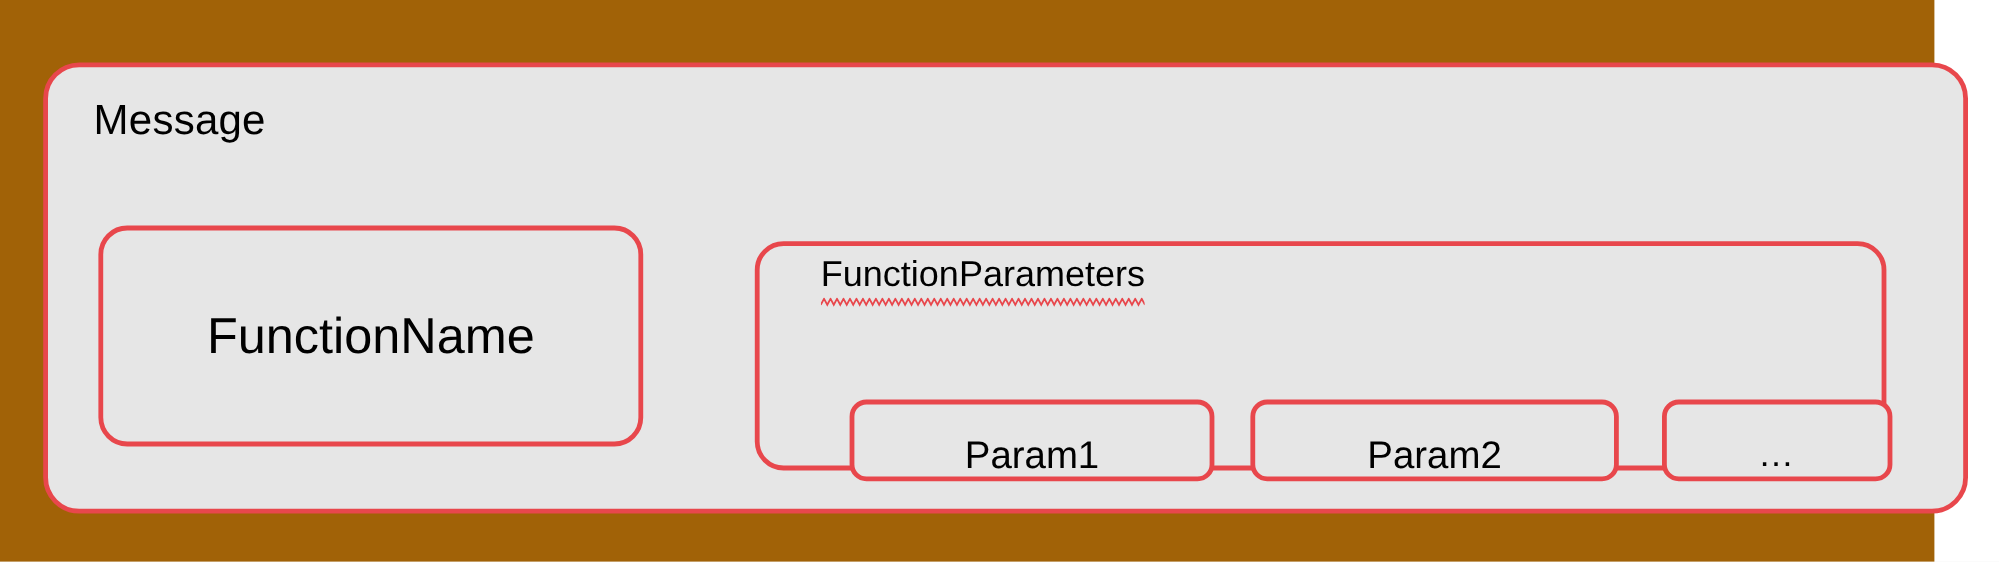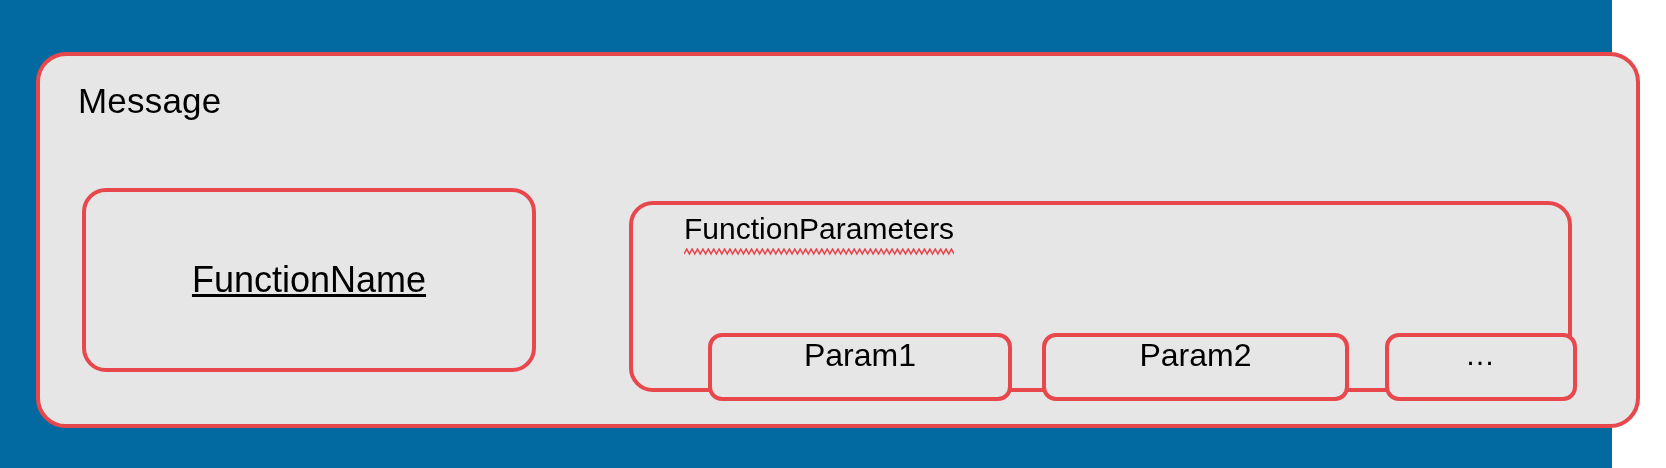--- a/index.html
+++ b/index.html
@@ -12,21 +12,21 @@
     height: 468px;
     font-family: "Liberation Sans", sans-serif;
     color: #000000;
     overflow: hidden;
   }
 
   #canvas {
     position: relative;
     width: 1612px;
     height: 468px;
-    background: #0369a1;
+    background: #a16207;
   }
 
   
   .message-box {
     position: absolute;
     left: 36px;
     top: 52px;
     width: 1604px;
     height: 376px;
     box-sizing: border-box;
@@ -56,25 +56,24 @@
     box-sizing: border-box;
     background: #e6e6e6;
     border: 4px solid #e8474c;
     border-radius: 24px;
     display: flex;
     align-items: center;
     justify-content: center;
   }
 
   .function-name-label {
-    font-size: 36px;
+    font-size: 42px;
     line-height: 42px;
     color: #000000;
     white-space: nowrap;
-    text-decoration: underline;
   }
 
   
   .function-params-box {
     position: absolute;
     left: 589px;
     top: 145px;
     width: 943px;
     height: 191px;
     box-sizing: border-box;
@@ -127,21 +126,21 @@
 
   .param-chip {
     position: absolute;
     top: 128px;
     height: 68px;
     box-sizing: border-box;
     background: #e6e6e6;
     border: 4px solid #e8474c;
     border-radius: 14px;
     display: flex;
-    align-items: flex-start;
+    align-items: flex-end;
     justify-content: center;
   }
   .param-chip .chip-label {
     font-size: 32px;
     line-height: 36px;
     color: #000000;
     white-space: nowrap;
   }
 
   .param-chip.c0 { left: 75px;  width: 304px; }

